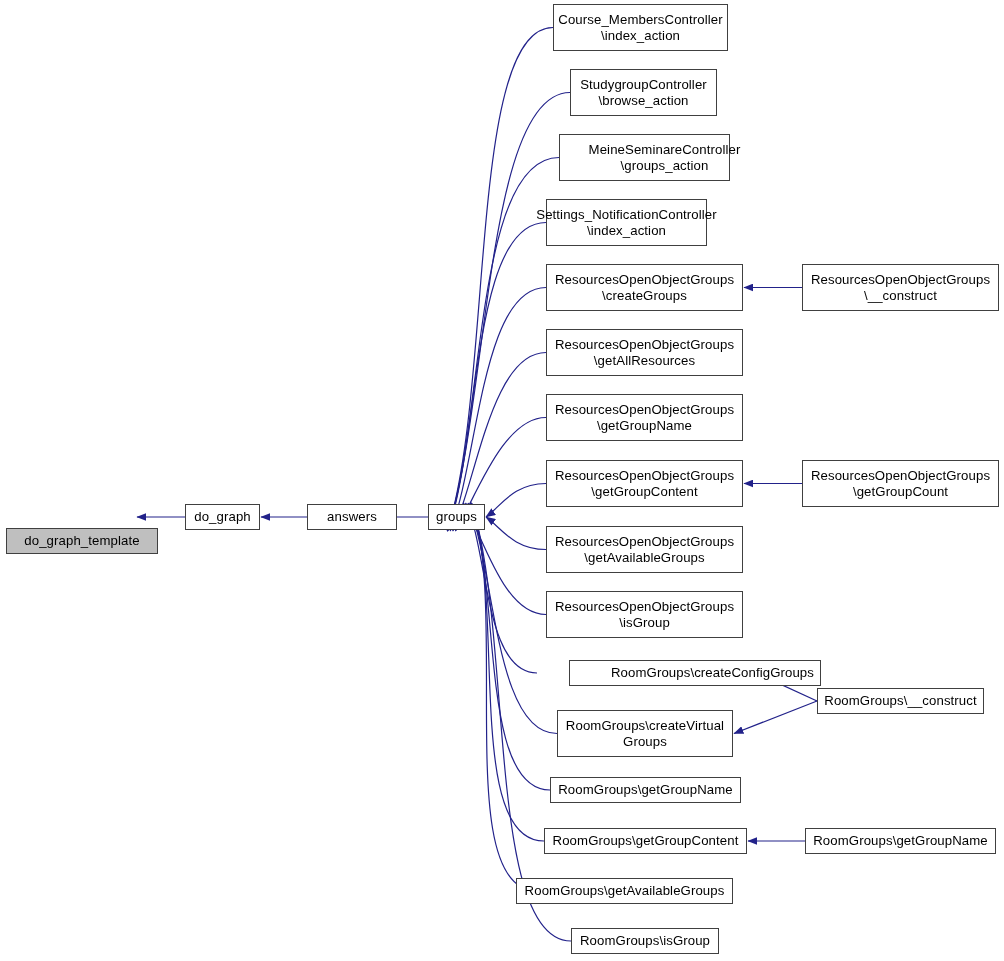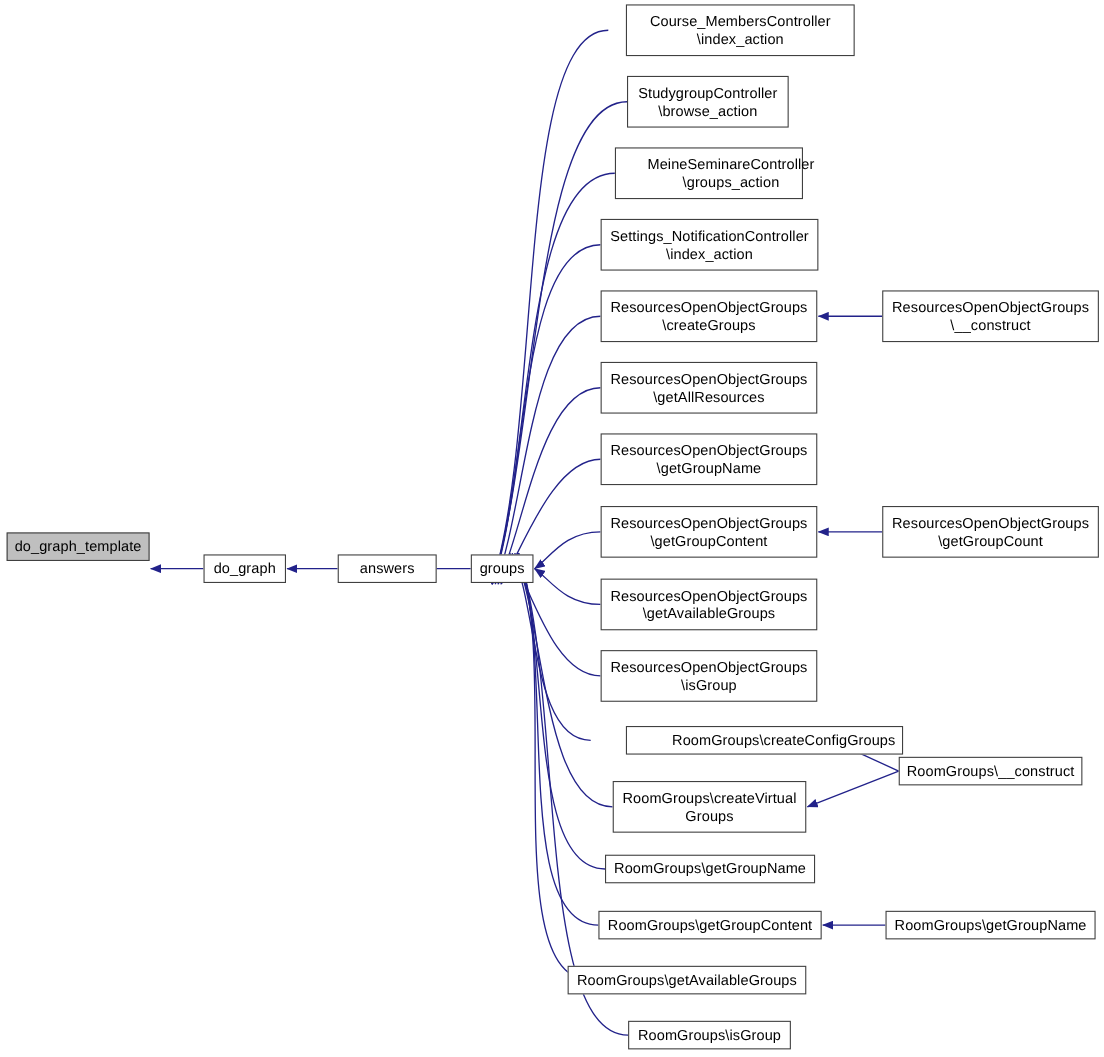--- a/index.html
+++ b/index.html
@@ -81,31 +81,31 @@
         <path d="M537,891 C452,891 509.53000000000003,615.2 471.35,503" fill="none" stroke="#22228a" stroke-width="1.2" marker-end="url(#arrowhead)"></path>
         <path d="M571,941 C486,941 513.03,630.2 471.35,503" fill="none" stroke="#22228a" stroke-width="1.2" marker-end="url(#arrowhead)"></path>
         <path d="M802,287.5 L744,287.5" fill="none" stroke="#22228a" stroke-width="1.2" marker-end="url(#arrowhead)"></path>
         <path d="M802,483.5 L744,483.5" fill="none" stroke="#22228a" stroke-width="1.2" marker-end="url(#arrowhead)"></path>
         <path d="M817,701 L756,673" fill="none" stroke="#22228a" stroke-width="1.2" marker-end="url(#arrowhead)"></path>
         <path d="M817,701 L734,733.5" fill="none" stroke="#22228a" stroke-width="1.2" marker-end="url(#arrowhead)"></path>
         <path d="M805,841 L748,841" fill="none" stroke="#22228a" stroke-width="1.2" marker-end="url(#arrowhead)"></path>
       </g>
   </svg>
   <div id="nodes-group">
-      <div class="node highlight" style="left: 6px; top: 484px; width: 130px; height: 26px;"><span class="node-label">do_graph_template</span></div>
+      <div class="node highlight" style="left: 6px; top: 528px; width: 152px; height: 26px;"><span class="node-label">do_graph_template</span></div>
       <div class="node" style="left: 185px; top: 504px; width: 75px; height: 26px;"><span class="node-label">do_graph</span></div>
       <div class="node" style="left: 307px; top: 504px; width: 90px; height: 26px;"><span class="node-label">answers</span></div>
       <div class="node" style="left: 428px; top: 504px; width: 57px; height: 26px;"><span class="node-label">groups</span></div>
-      <div class="node" style="left: 553px; top: 4px; width: 208px; height: 47px; margin-left: 16px;"><span class="node-label">Course_MembersController
+      <div class="node" style="left: 553px; top: 4px; width: 175px; height: 47px;"><span class="node-label">Course_MembersController
 \index_action</span></div>
       <div class="node" style="left: 570px; top: 69px; width: 147px; height: 47px;"><span class="node-label">StudygroupController
 \browse_action</span></div>
       <div class="node" style="left: 559px; top: 134px; width: 171px; height: 47px; padding-left: 40px;"><span class="node-label">MeineSeminareController
 \groups_action</span></div>
-      <div class="node" style="left: 546px; top: 199px; width: 198px; height: 47px;"><span class="node-label">Settings_NotificationController
+      <div class="node" style="left: 546px; top: 199px; width: 161px; height: 47px;"><span class="node-label">Settings_NotificationController
 \index_action</span></div>
       <div class="node" style="left: 546px; top: 264px; width: 197px; height: 47px;"><span class="node-label">ResourcesOpenObjectGroups
 \createGroups</span></div>
       <div class="node" style="left: 546px; top: 329px; width: 197px; height: 47px;"><span class="node-label">ResourcesOpenObjectGroups
 \getAllResources</span></div>
       <div class="node" style="left: 546px; top: 394px; width: 197px; height: 47px;"><span class="node-label">ResourcesOpenObjectGroups
 \getGroupName</span></div>
       <div class="node" style="left: 546px; top: 460px; width: 197px; height: 47px;"><span class="node-label">ResourcesOpenObjectGroups
 \getGroupContent</span></div>
       <div class="node" style="left: 546px; top: 526px; width: 197px; height: 47px;"><span class="node-label">ResourcesOpenObjectGroups

